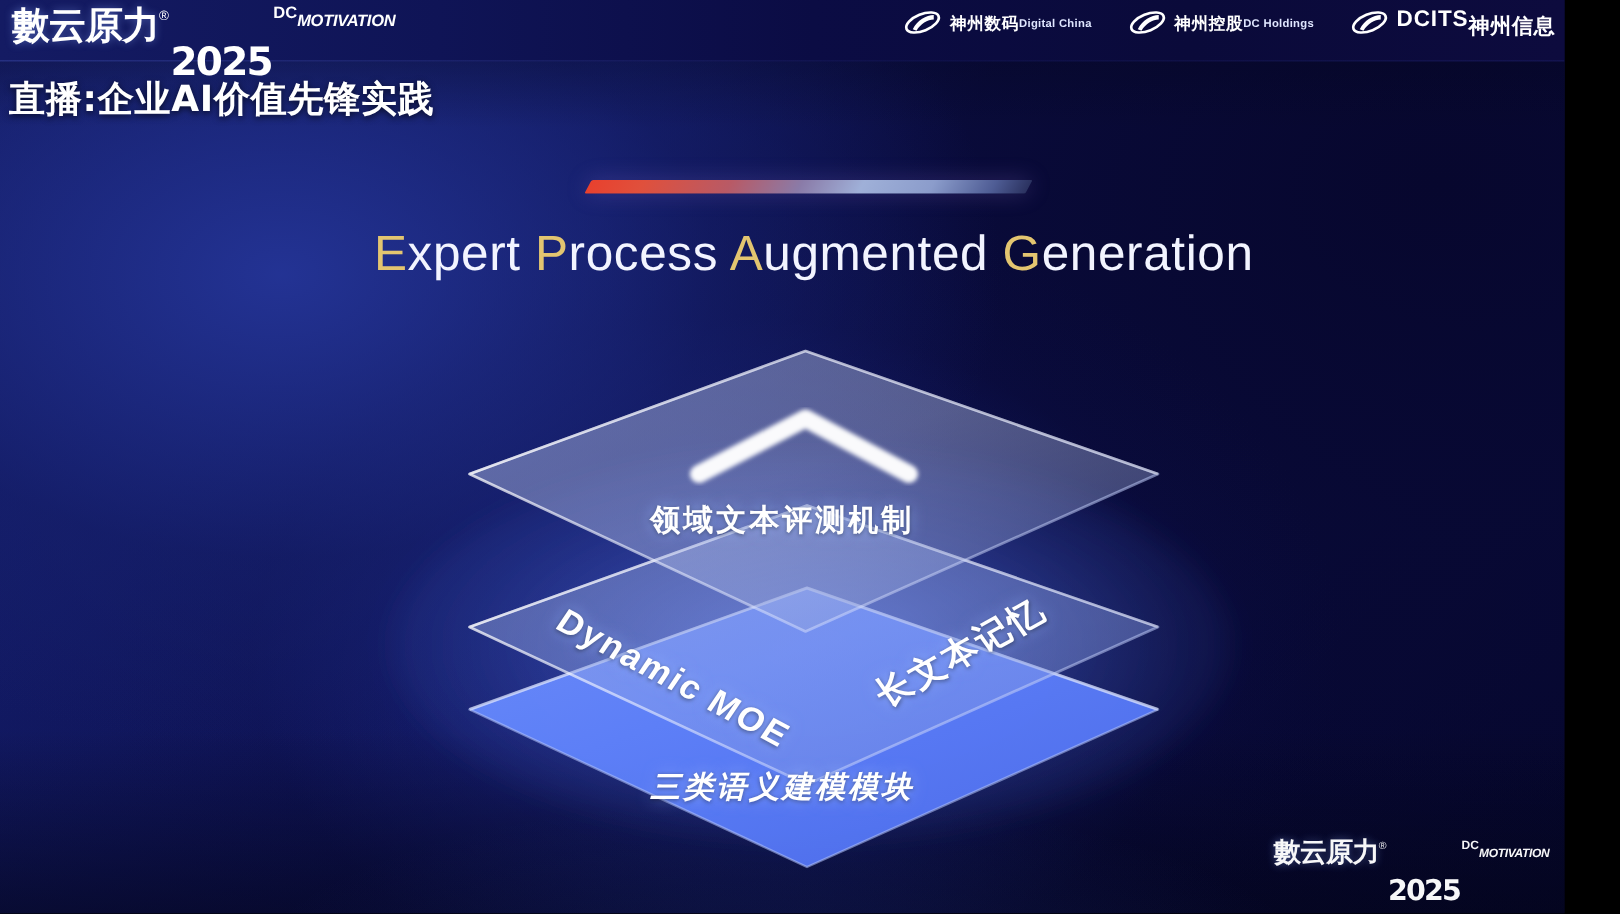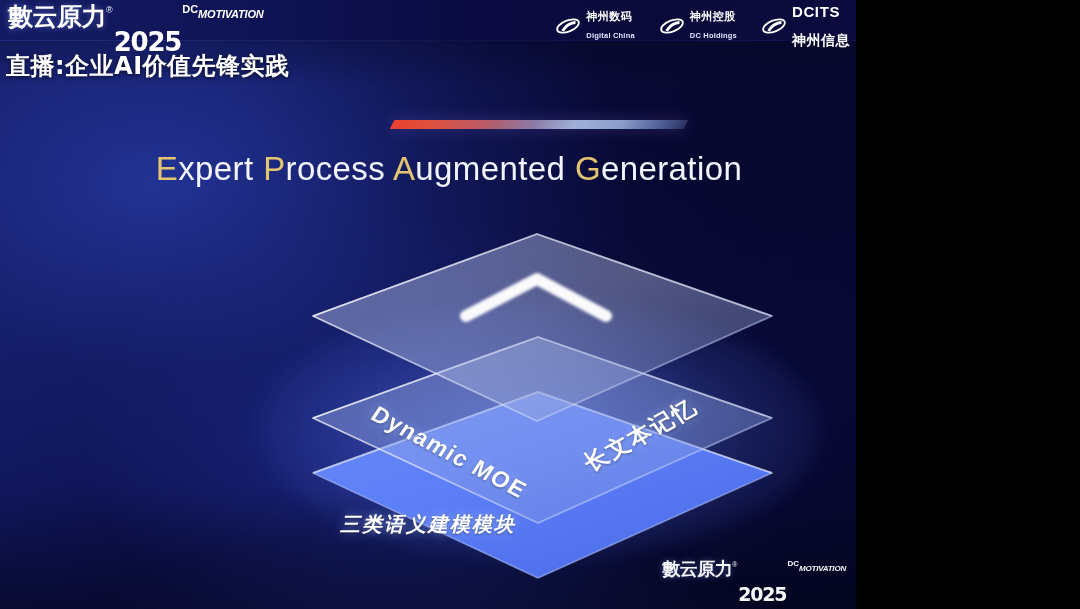--- a/index.html
+++ b/index.html
@@ -2,21 +2,21 @@
 <html><head>
 <meta charset="utf-8">
 <style>
   html, body {
     margin: 0;
     padding: 0;
     background: #000;
   }
   #slide {
     position: relative;
-    width: 856px;
+    width: 1043px;
     height: 609px;
     overflow: hidden;
     font-family: "Liberation Sans", "DejaVu Sans", sans-serif;
     background:
       radial-gradient(ellipse 640px 420px at 18% 30%, rgba(36,52,150,0.95) 0%, rgba(22,32,108,0.55) 45%, rgba(10,12,60,0.0) 75%),
       radial-gradient(ellipse 520px 380px at 46% 72%, rgba(40,58,170,0.55) 0%, rgba(14,18,78,0.15) 60%, rgba(8,10,52,0) 80%),
       radial-gradient(ellipse 700px 520px at 92% 20%, rgba(7,7,46,1) 0%, rgba(8,9,52,0.85) 45%, rgba(10,12,62,0.1) 80%),
       linear-gradient(135deg, #1a2478 0%, #141d6b 22%, #0d1152 52%, #070833 80%, #05062a 100%);
   }
 
@@ -129,24 +129,22 @@
     align-items: center;
     gap: 5px;
   }
   .partner-mark {
     width: 26px;
     height: 22px;
     flex: none;
   }
   .partner-text {
     display: flex;
-    flex-direction: column;
     line-height: 1;
     white-space: nowrap;
-    gap: 8px;
   }
   .partner-cn {
     font-family: "DejaVu Sans", sans-serif;
     font-size: 11px;
     font-weight: 700;
     color: #ffffff;
     letter-spacing: 0.5px;
   }
   .partner-en {
     font-size: 7.5px;
@@ -394,20 +392,21 @@
     </g>
 
     <g>
       <path d="M537 234 L772 316 L537 421 L313 316 Z" fill="url(#gTop)" stroke="url(#gEdge)" stroke-width="1.8" stroke-linejoin="round"></path>
       <path d="M313 316 L537 234 L772 316" fill="none" stroke="#ffffff" stroke-opacity="0.45" stroke-width="1.8" stroke-linejoin="round"></path>
 
       <path d="M466 316 L537 279 L606 316" fill="none" stroke="#ffffff" stroke-opacity="0.97" stroke-width="12" stroke-linecap="round" stroke-linejoin="round" filter="url(#tinyBlur)"></path>
     </g>
   </svg>
 
+  <div class="layer-label" id="label-top">领域文本评测机制</div>
   <div class="layer-label" id="label-moe">Dynamic MOE</div>
   <div class="layer-label" id="label-mem">长文本记忆</div>
   <div class="layer-label" id="label-bottom">三类语义建模模块</div>
 
   <div class="footer-logo">
     <span class="brand-cn">數云原力</span>
     <span class="brand-reg">®</span>
     <span class="brand-year">2025</span>
     <span class="brand-dc">
       <span class="brand-dc-top">DC</span>

